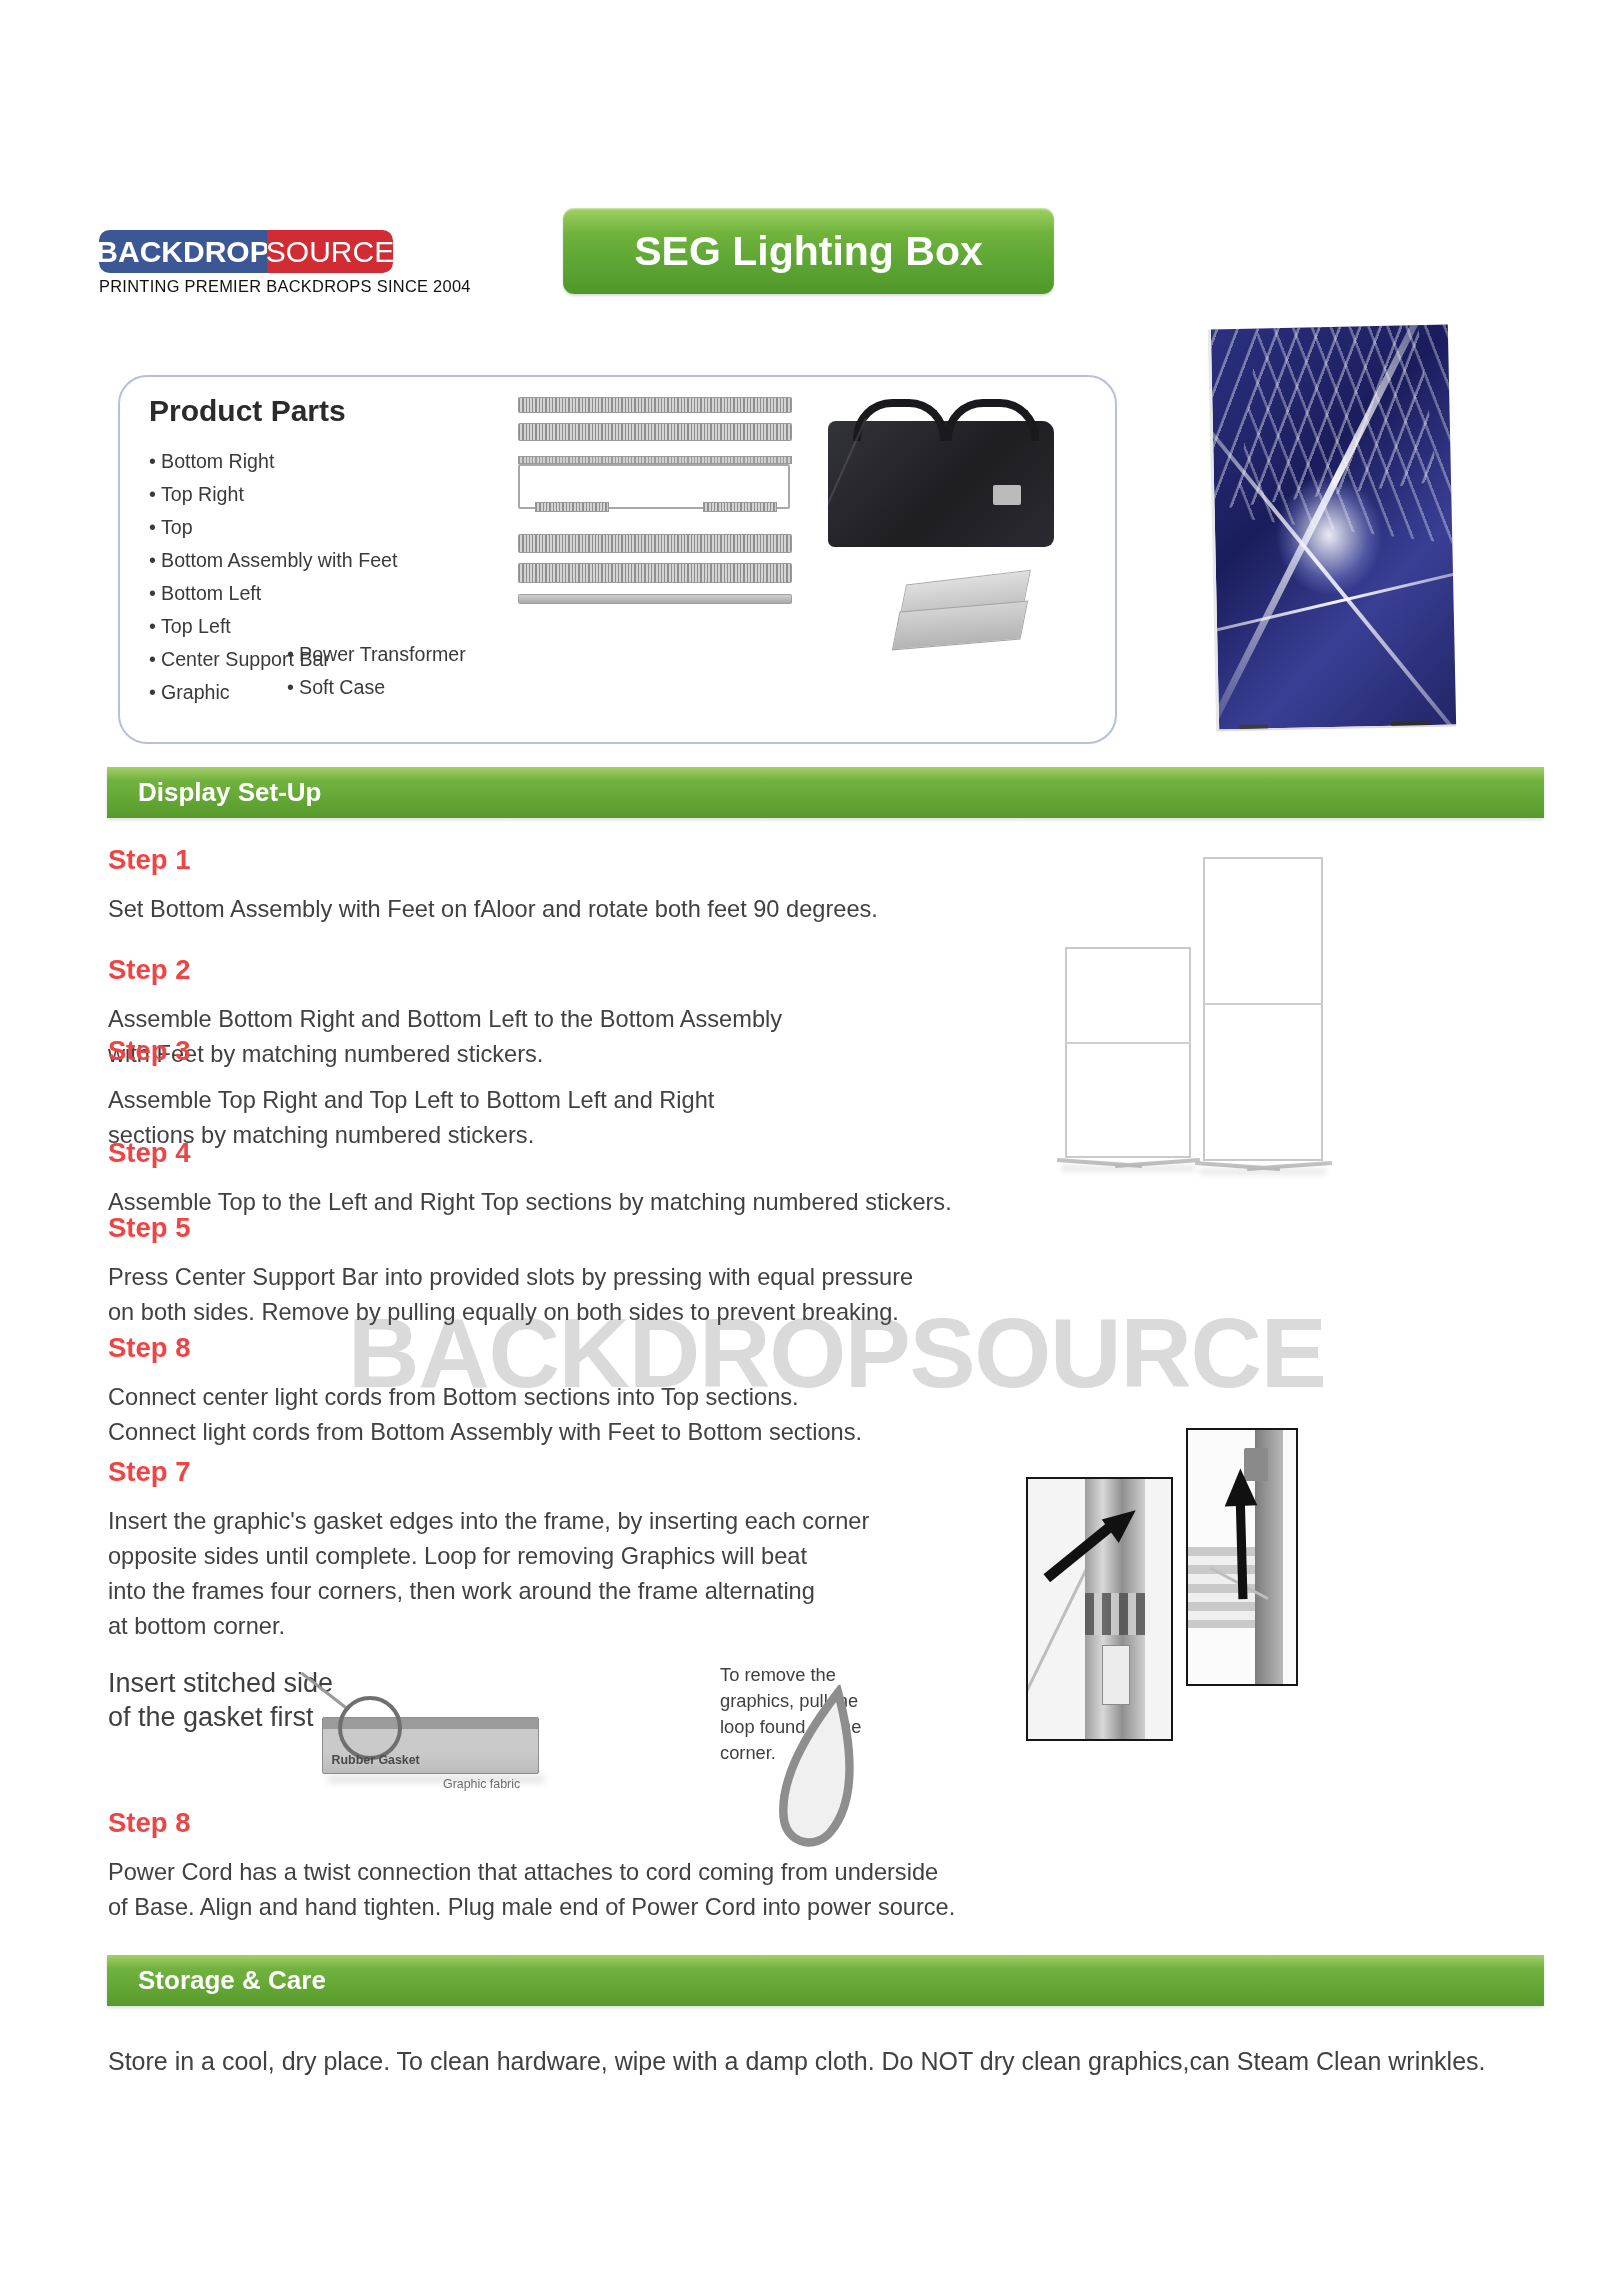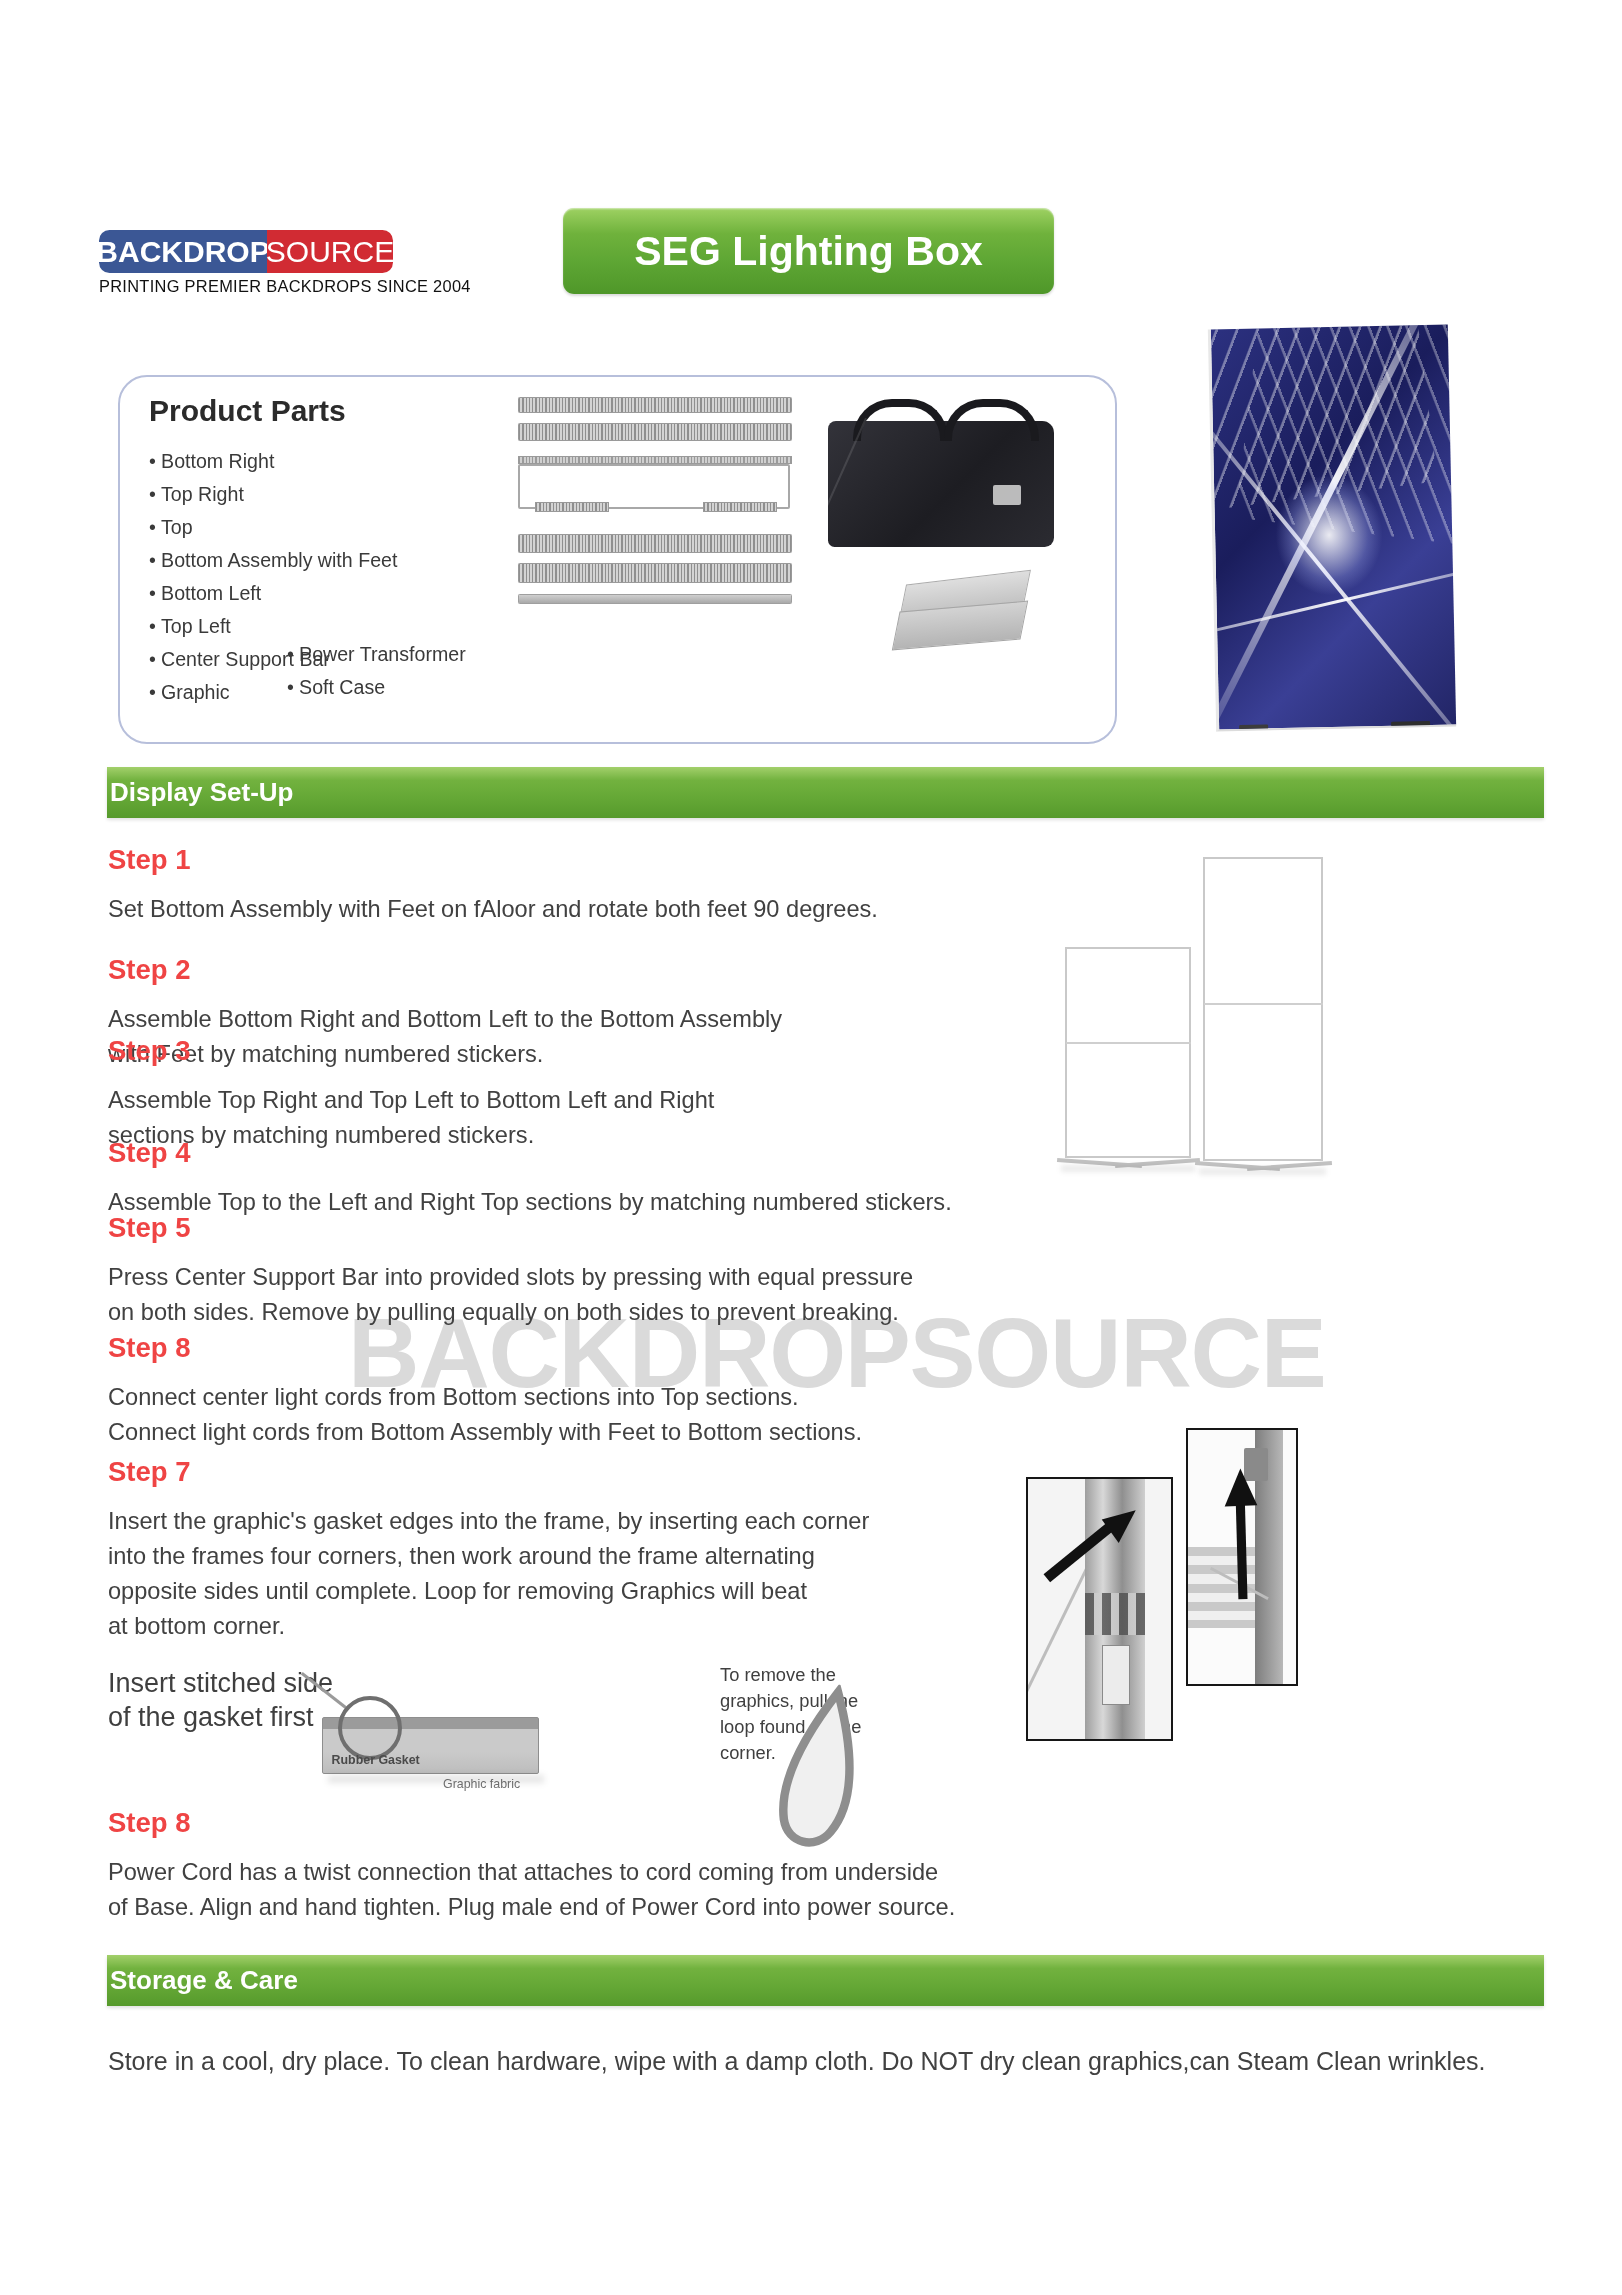--- a/index.html
+++ b/index.html
@@ -69,21 +69,21 @@
     background:repeating-linear-gradient(62deg,transparent 0 14.4px,rgba(255,255,255,.65) 15.7px 17.7px);}
   .glow{position:absolute;left:18%;top:32%;width:60%;height:40%;
     background:radial-gradient(closest-side,rgba(255,255,255,.9),rgba(180,190,255,.25) 55%,transparent 75%);}
   .lb-footL{position:absolute;left:19.6px;bottom:-1.3px;width:29px;height:5.2px;background:#3c3c3c;border-radius:1.3px;}
   .lb-footR{position:absolute;right:26px;bottom:-1.3px;width:39px;height:5.2px;background:#2e2e2e;border-radius:1.3px;}
 
   
   .section-bar{left:107px;width:1437px;height:51px;z-index:3;
     background:linear-gradient(180deg,#a3d06b 0%,#72b23f 26%,#65a836 60%,#569a2c 100%);
     box-shadow:0 2px 3.3px rgba(0,0,0,.12);
-    color:#fff;font-weight:700;font-size:26px;line-height:51px;padding-left:3px;box-sizing:border-box;}
+    color:#fff;font-weight:700;font-size:26px;line-height:51px;padding-left:31px;box-sizing:border-box;}
   .bar-display{top:767px;} .bar-storage{top:1955px;}
 
   
   .watermark{left:348px;top:1296px;font-size:99px;font-weight:700;color:#dadada;letter-spacing:-1.3px;z-index:1;white-space:nowrap;}
 
   
   .step{left:108px;width:1021px;z-index:3;}
   .step .h{font-size:27.5px;font-weight:700;color:#ef4444;margin-bottom:15.7px;}
   .step .l{font-size:23.6px;color:#414141;line-height:35px;white-space:nowrap;}
   .s1{top:844px;} .s2{top:934px;margin-top:20px;} .s3{top:1035px;} .s4{top:1137px;}
@@ -219,22 +219,22 @@
   <div class="l">on both sides. Remove by pulling equally on both sides to prevent breaking.</div>
 </div>
 <div class="abs step s6">
   <div class="h">Step 8</div>
   <div class="l">Connect center light cords from Bottom sections into Top sections.</div>
   <div class="l">Connect light cords from Bottom Assembly with Feet to Bottom sections.</div>
 </div>
 <div class="abs step s7">
   <div class="h">Step 7</div>
   <div class="l">Insert the graphic's gasket edges into the frame, by inserting each corner</div>
+  <div class="l">opposite sides until complete. Loop for removing Graphics  will beat</div>
   <div class="l">into the frames four corners, then work around the frame alternating</div>
-  <div class="l">opposite sides until complete. Loop for removing Graphics  will beat</div>
   <div class="l">at bottom corner.</div>
 </div>
 <div class="abs step s8">
   <div class="h">Step 8</div>
   <div class="l">Power Cord  has a twist connection that attaches to cord coming from underside</div>
   <div class="l">of Base. Align and hand tighten. Plug male end of Power Cord into power source.</div>
 </div>
 
 <div class="abs note-left">
   <div>Insert stitched side</div>

